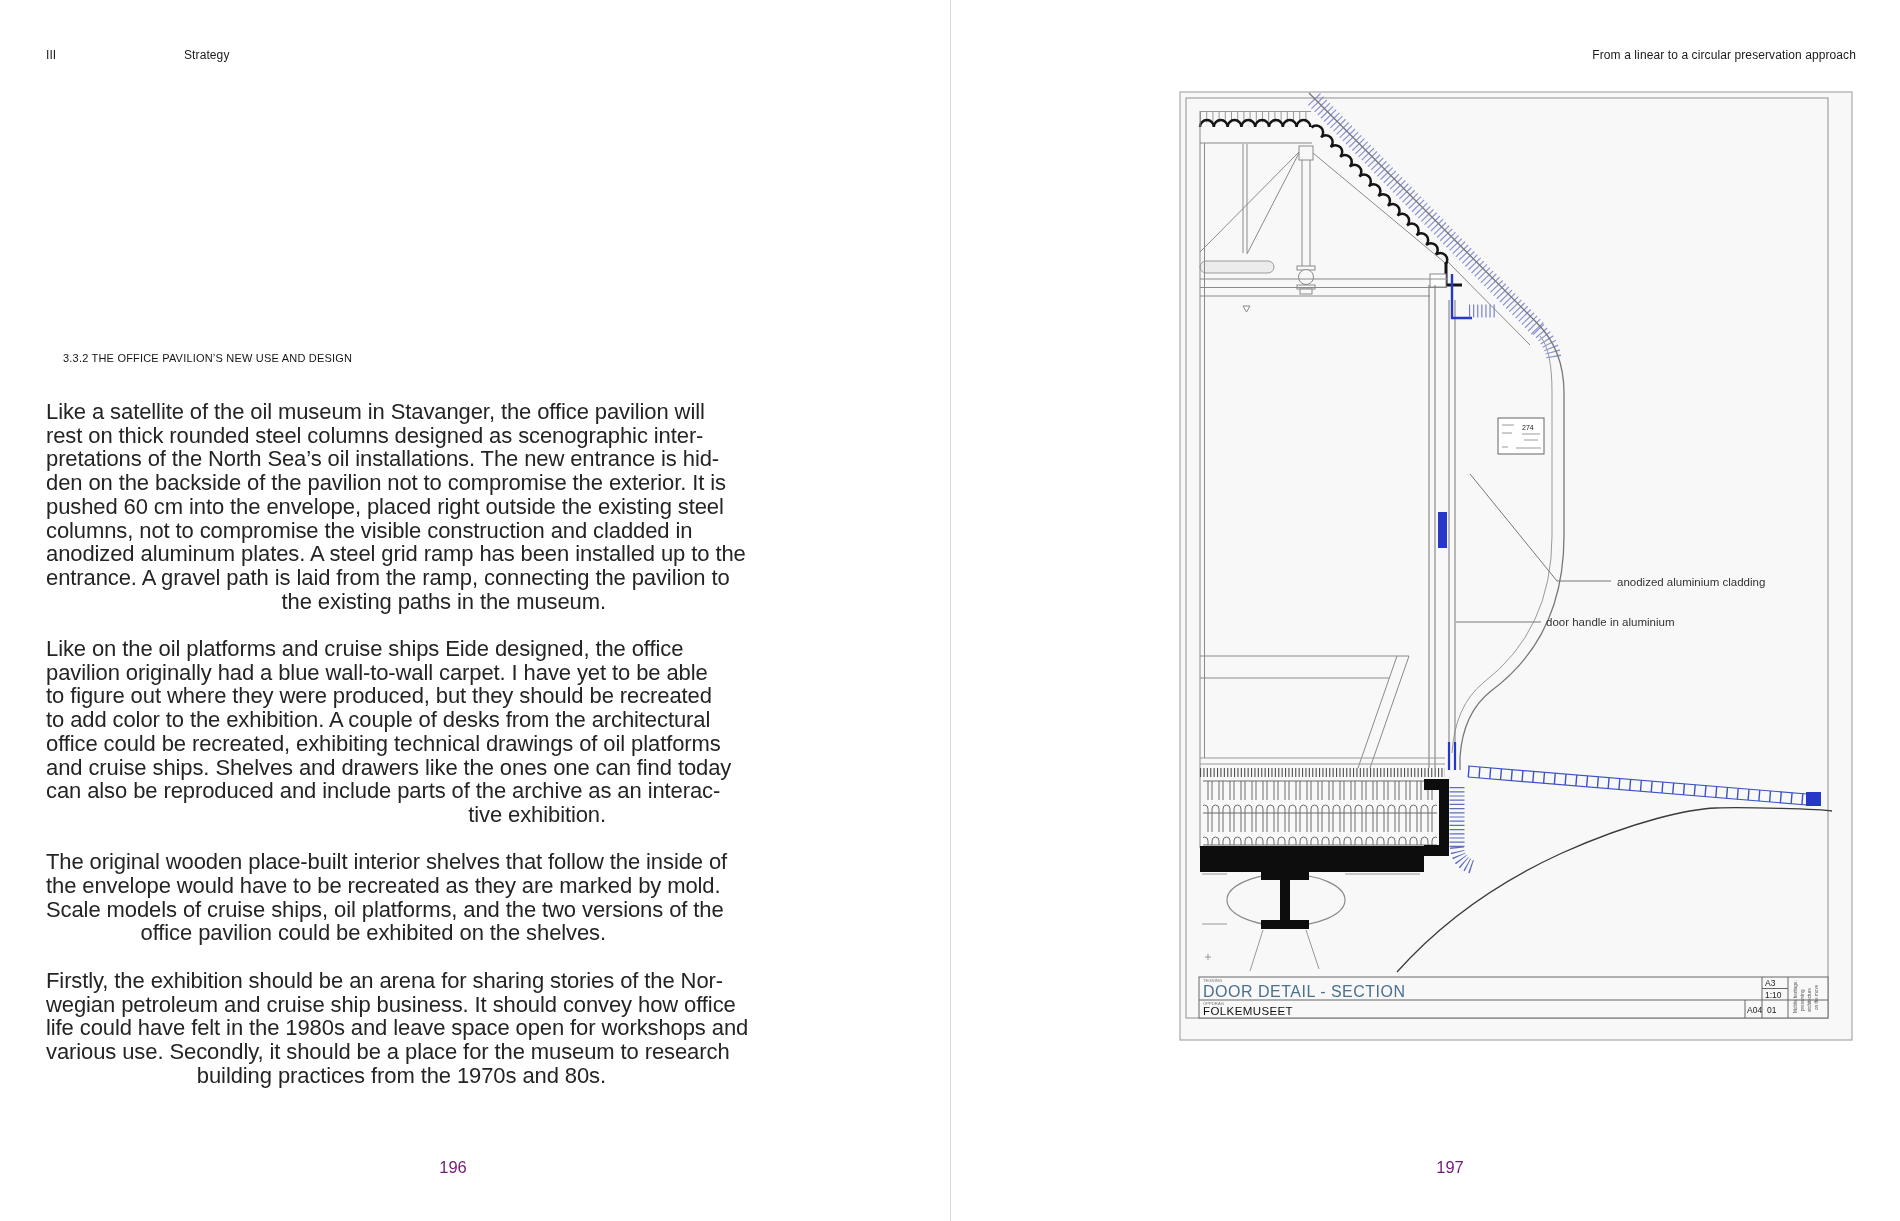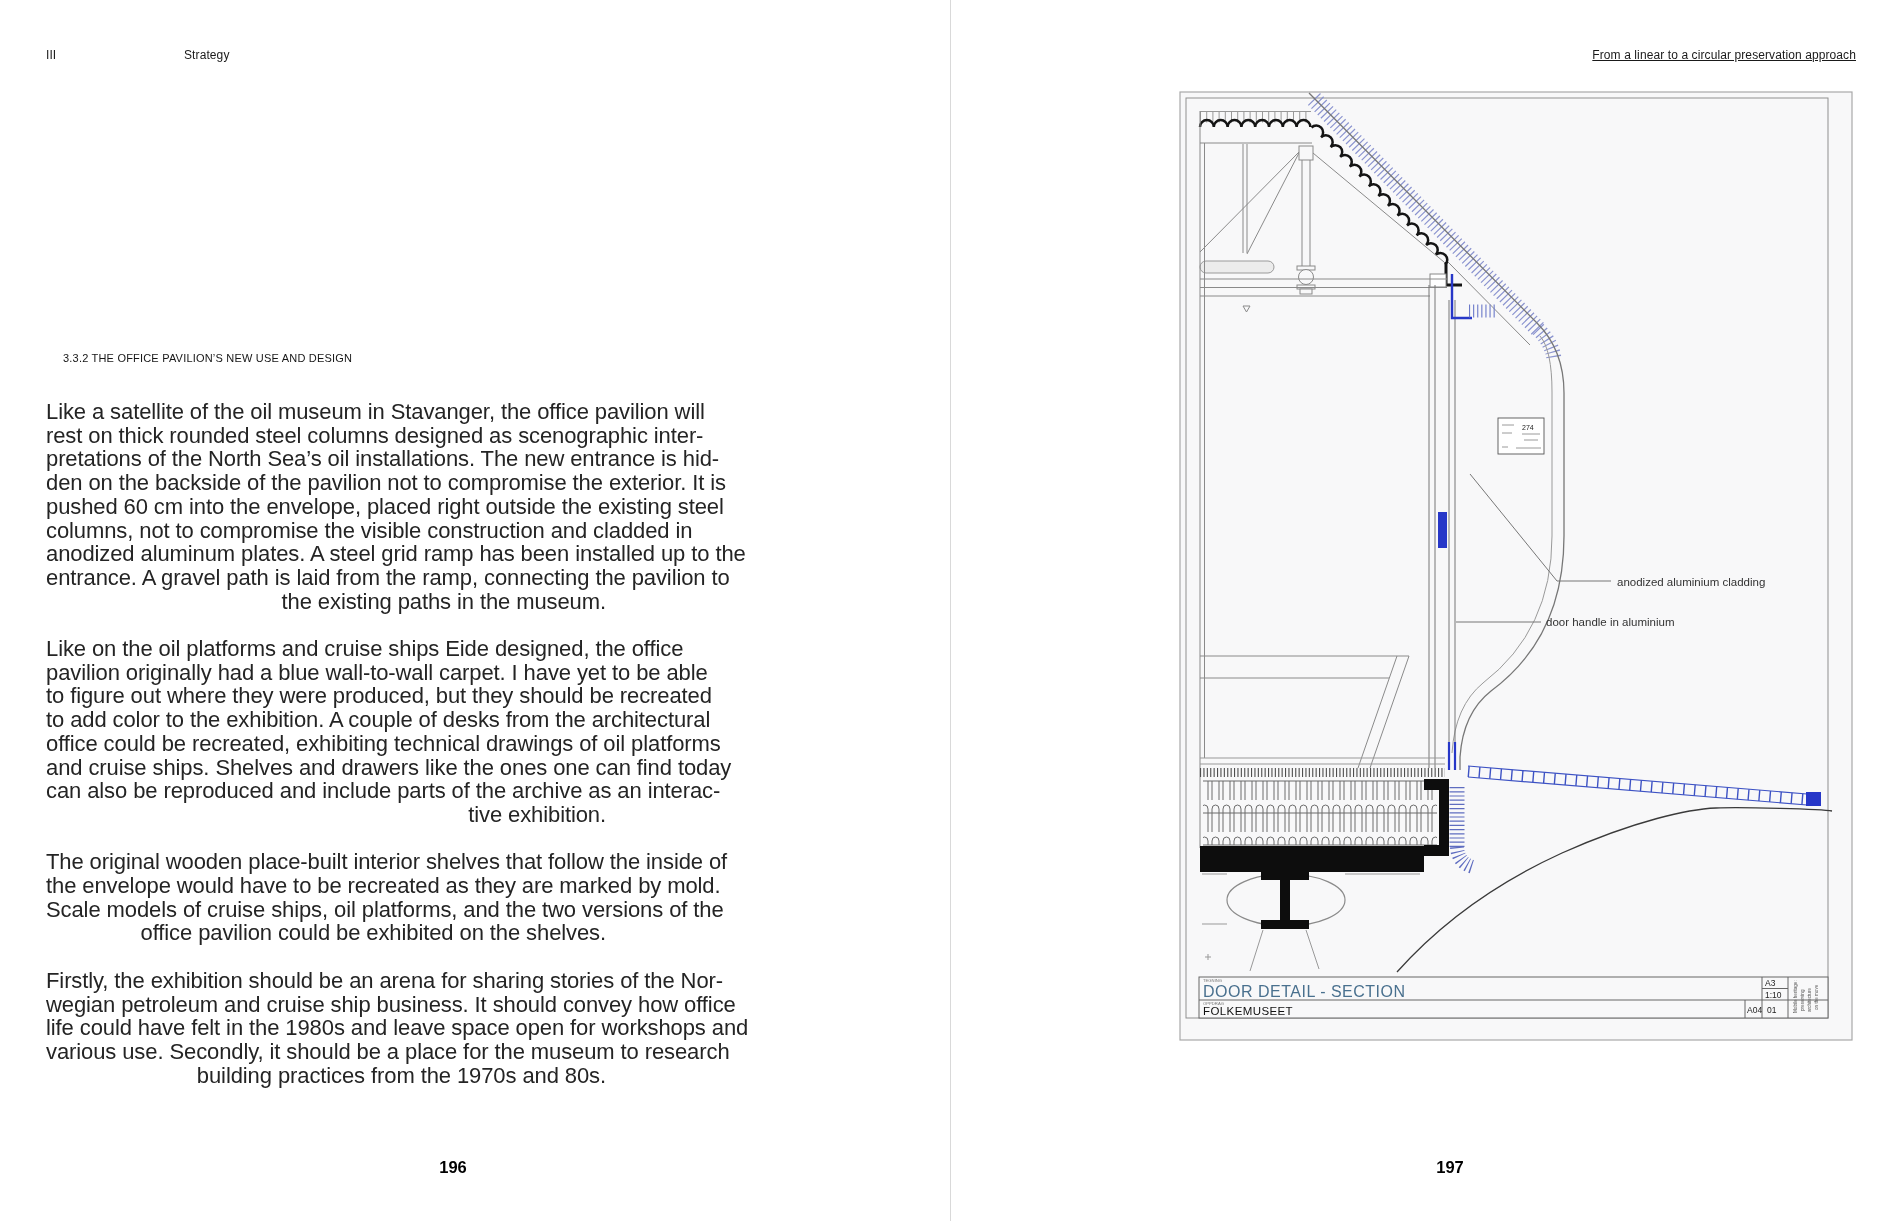--- a/index.html
+++ b/index.html
@@ -4,30 +4,30 @@
 <style>
   html,body{margin:0;padding:0;}
   body{
     width:1900px;height:1221px;position:relative;background:#ffffff;
     font-family:"Liberation Sans", sans-serif;color:#1d1d1d;overflow:hidden;
   }
   .gutter{position:absolute;left:950px;top:0;width:1px;height:1221px;background:#d9d9d9;}
   .hdr{position:absolute;top:48px;font-size:12px;letter-spacing:.1px;color:#1a1a1a;}
   #hdr-numeral{left:46px;}
   #hdr-chapter{left:184px;text-align:center;}
-  #hdr-right{right:44px;text-align:right;text-decoration:underline;}
+  #hdr-right{right:44px;text-align:right;}
   #section-heading{
     position:absolute;left:63px;top:352px;font-size:11px;letter-spacing:.2px;color:#151515;
   }
   #body-text{position:absolute;left:46px;top:400px;width:560px;}
   #body-text p{
     margin:0 0 23.7px 0;font-size:22px;line-height:23.7px;letter-spacing:-0.1px;
     white-space:pre;color:#242424;text-align:right;
   }
-  .pagenum{position:absolute;top:1158px;width:100px;text-align:center;font-size:16.5px;color:#000000;font-weight:bold;}
+  .pagenum{position:absolute;top:1158px;width:100px;text-align:center;font-size:16.5px;color:#701a75;}
   #pagenum-left{left:403px;}
   #pagenum-right{left:1400px;}
   svg text{font-family:"Liberation Sans", sans-serif;}
 </style>
 </head>
 <body>
 
 <div class="gutter"></div>
 
 <div class="hdr" id="hdr-numeral">III</div>

